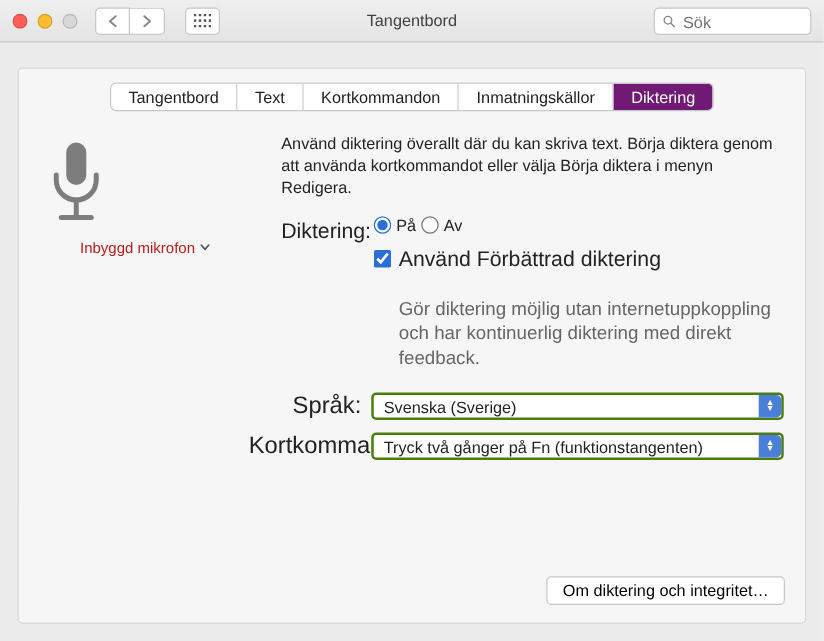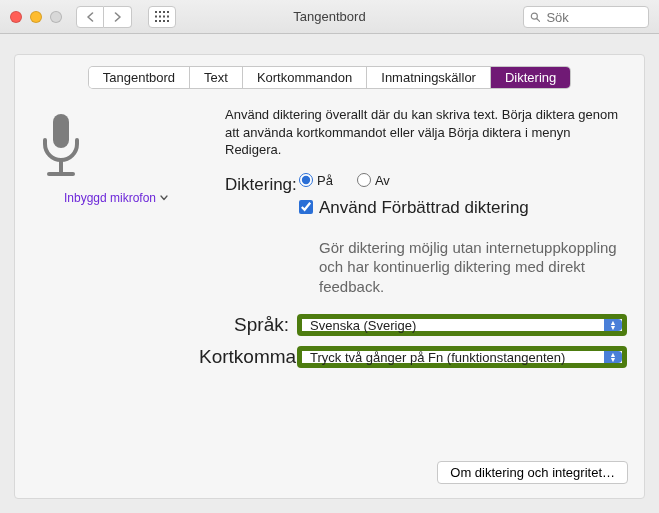--- a/index.html
+++ b/index.html
@@ -75,37 +75,37 @@
     font-size: 13px;
     background: #fff;
     border-right: 1px solid #c8c8c8;
     cursor: default;
   }
   .tab:last-child { border-right: none; }
   .tab.active { background: #701a75; color: #fff; }
   .body { display: flex; gap: 24px; }
   .left-col { width: 170px; text-align: center; padding-top: 4px; }
   .mic-icon { color: #7d7d7d; margin-bottom: 10px; }
-  .mic-label { font-size: 12px; color: #6d28d9; display: inline-flex; align-items: center; gap: 4px; }
+  .mic-label { font-size: 12px; color: #b91c1c; display: inline-flex; align-items: center; gap: 4px; }
   .right-col { flex: 1; }
   .intro { font-size: 13px; color: #222; line-height: 1.35; margin-bottom: 14px; max-width: 400px; }
   .form-row { display: flex; align-items: flex-start; margin-bottom: 10px; }
   .form-label { width: 74px; text-align: right; padding-right: 8px; padding-top: 2px; font-size: 17px; }
-  .radios { display: flex; gap: 24px; align-items: flex-start; }
+  .radios { display: flex; gap: 4px; align-items: flex-start; }
   .radio { display: inline-flex; align-items: center; gap: 4px; }
   input[type=radio] { margin:0; width: 14px; height: 14px; accent-color: #2a6fd6; }
   .checkbox-row { display: flex; gap: 6px; }
   input[type=checkbox] { margin: 2px 0 0 0; width: 14px; height: 14px; accent-color: #2a6fd6; }
   .cb-text { font-size: 17px; }
   .cb-sub { font-size: 15px; color: #666; line-height: 1.3; margin-top: 20px; max-width: 300px; }
   .form-row2 { display: flex; align-items: center; margin-bottom: 10px; }
   .form-label2 { text-align: right; padding-right: 8px; font-size: 19px; }
   .select {
     flex: 1; height: 22px;
-    background: #fff; border: 5px solid #4d7c0f; border-radius: 4px;
+    background: #fff; border: 2px solid #4d7c0f; border-radius: 4px;
     display: flex; align-items: center; padding: 0 4px 0 8px;
     font-size: 13px; position: relative;
     max-width: 330px;
   }
   .select .arrow {
     position: absolute; right: 0; top: 0; bottom: 0; width: 18px;
     background: #4a7fd8; border-radius: 0 4px 4px 0;
     display: flex; flex-direction: column; align-items: center; justify-content: center;
     color: #fff; font-size: 7px; line-height: 5px;
   }

